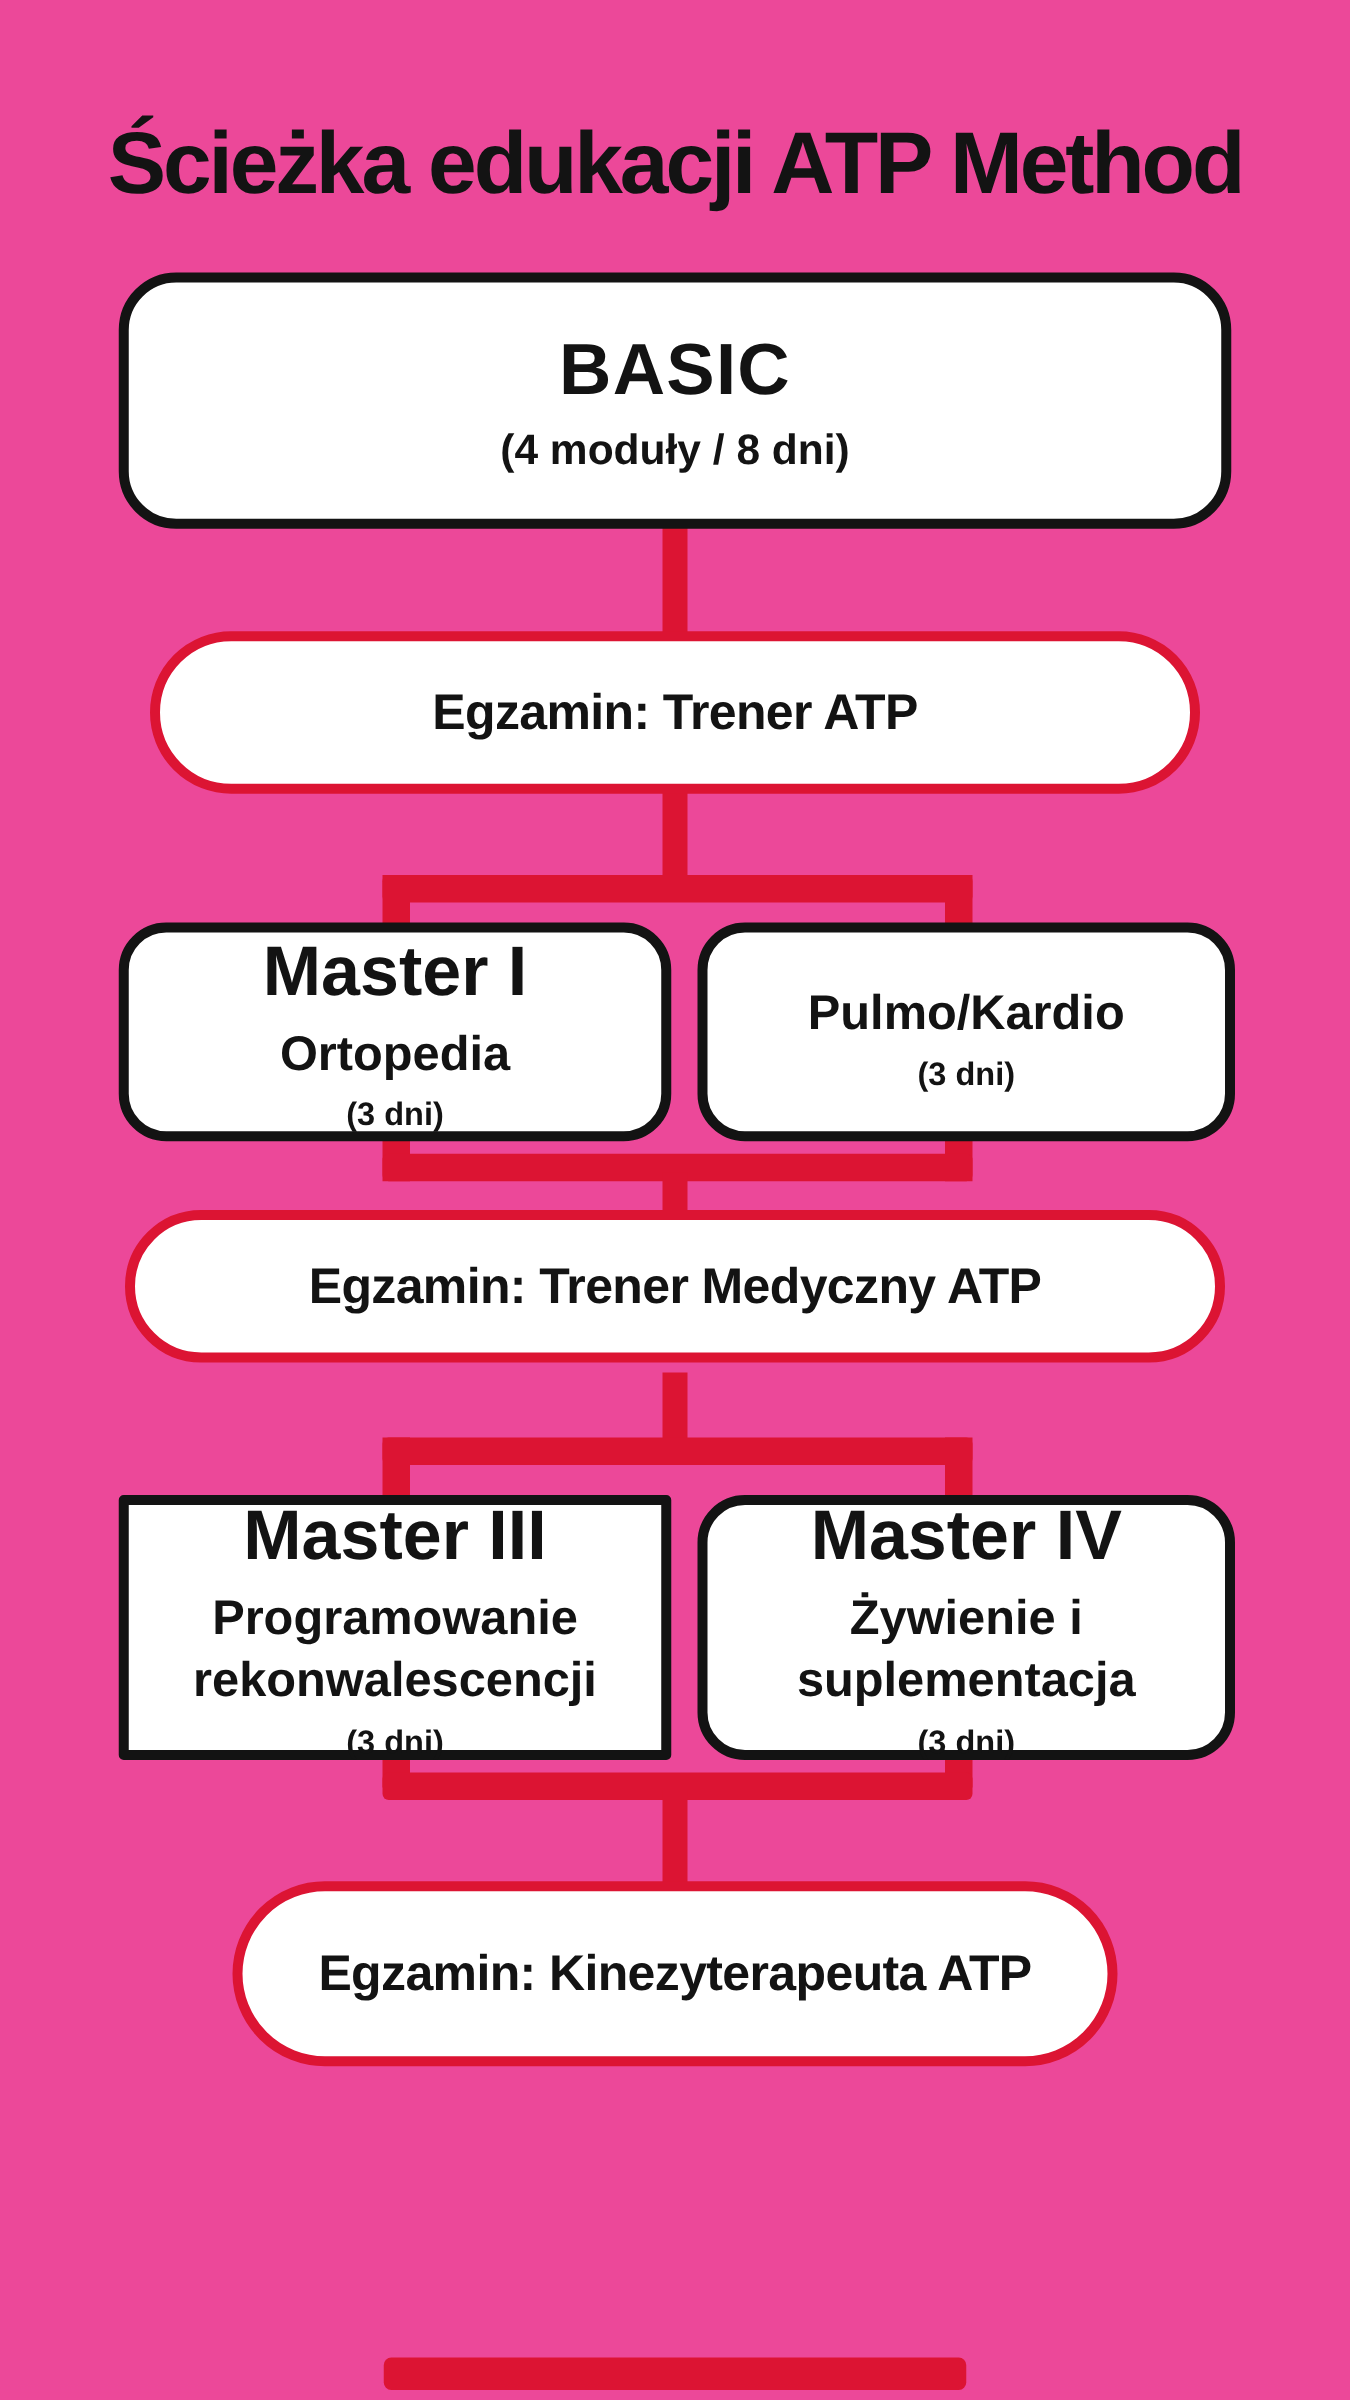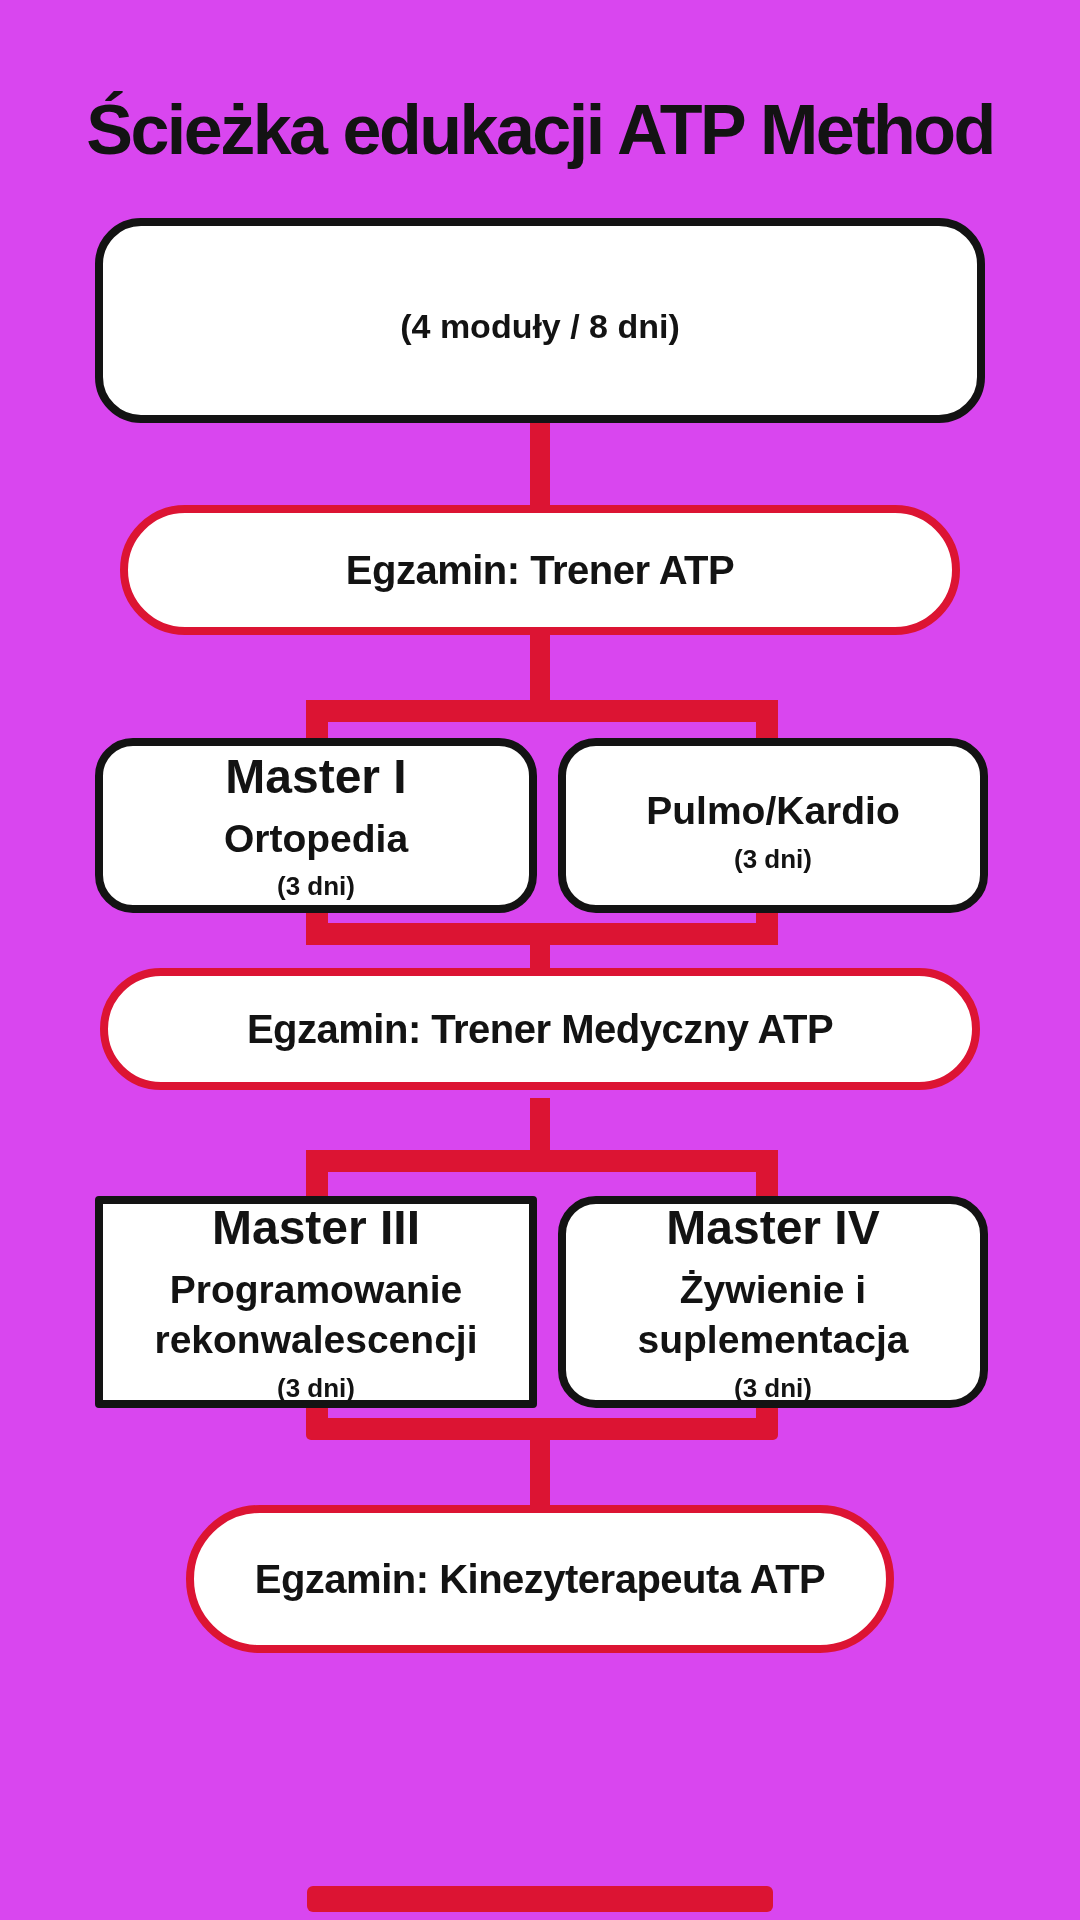--- a/index.html
+++ b/index.html
@@ -1,37 +1,37 @@
 <!DOCTYPE html>
 <html style="--red: #DC1433;"><head>
 <meta charset="utf-8">
 <style>
   html,body{margin:0;padding:0;background:#fff;}
   .canvas{
-    position:relative;width:1080px;height:1920px;background:#d946ef;
+    position:relative;width:1080px;height:1920px;background:#ec4899;
     font-family:"Liberation Sans",sans-serif;overflow:hidden;color:#131313;
   }
   .page-title{
     position:absolute;left:0;top:78px;width:1080px;height:104px;
     display:flex;align-items:center;justify-content:center;
     font-size:70px;font-weight:bold;letter-spacing:-2.5px;color:#131313;white-space:nowrap;
   }
   .conn{position:absolute;background:var(--red,#DC1433);z-index:1;}
   .conn.rounded{border-radius:5px;}
   .node{
     position:absolute;background:#ffffff;z-index:2;box-sizing:border-box;
     display:flex;flex-direction:column;align-items:center;justify-content:center;
     text-align:center;
   }
   .box{border:8px solid #131313;border-radius:42px;}
   .pill{border:8px solid var(--red,#DC1433);}
   .basic-title{font-size:58px;font-weight:bold;letter-spacing:1px;}
   .basic-sub{font-size:34px;font-weight:bold;margin-top:12px;}
   .pill-label{font-size:40px;font-weight:bold;letter-spacing:-0.5px;}
-  .m-title{font-size:48px;font-weight:bold;}
+  .m-title{font-size:56px;font-weight:bold;}
   .m-sub{font-size:39px;font-weight:bold;margin-top:10px;line-height:1.28;}
   .m-dur{font-size:26px;font-weight:bold;margin-top:8px;}
   .m-sub.narrow{max-width:330px;}
   .m-sub.mid{max-width:430px;}
   .accent-bar{
     position:absolute;left:307px;top:1886px;width:466px;height:26px;
     background:var(--red,#DC1433);border-radius:6px;z-index:1;
   }
 </style>
 </head>
@@ -51,20 +51,21 @@
   <div class="conn" style="left:530px;top:938px;width:20px;height:40px;"></div>
 
   <div class="conn" style="left:530px;top:1098px;width:20px;height:64px;"></div>
   <div class="conn rounded" style="left:306px;top:1150px;width:472px;height:22px;"></div>
   <div class="conn" style="left:306px;top:1150px;width:22px;height:280px;"></div>
   <div class="conn" style="left:756px;top:1150px;width:22px;height:280px;"></div>
   <div class="conn rounded" style="left:306px;top:1418px;width:472px;height:22px;"></div>
   <div class="conn" style="left:530px;top:1432px;width:20px;height:80px;"></div>
 
   <div class="node box" style="left:95px;top:218px;width:890px;height:205px;border-radius:46px;">
+    <div class="basic-title">BASIC</div>
     <div class="basic-sub">(4 moduły / 8 dni)</div>
   </div>
 
   <div class="node pill" style="left:120px;top:505px;width:840px;height:130px;border-radius:65px;">
     <div class="pill-label">Egzamin: Trener ATP</div>
   </div>
 
   <div class="node box" style="left:95px;top:738px;width:442px;height:175px;border-radius:38px;">
     <div class="m-title">Master I</div>
     <div class="m-sub">Ortopedia</div>

